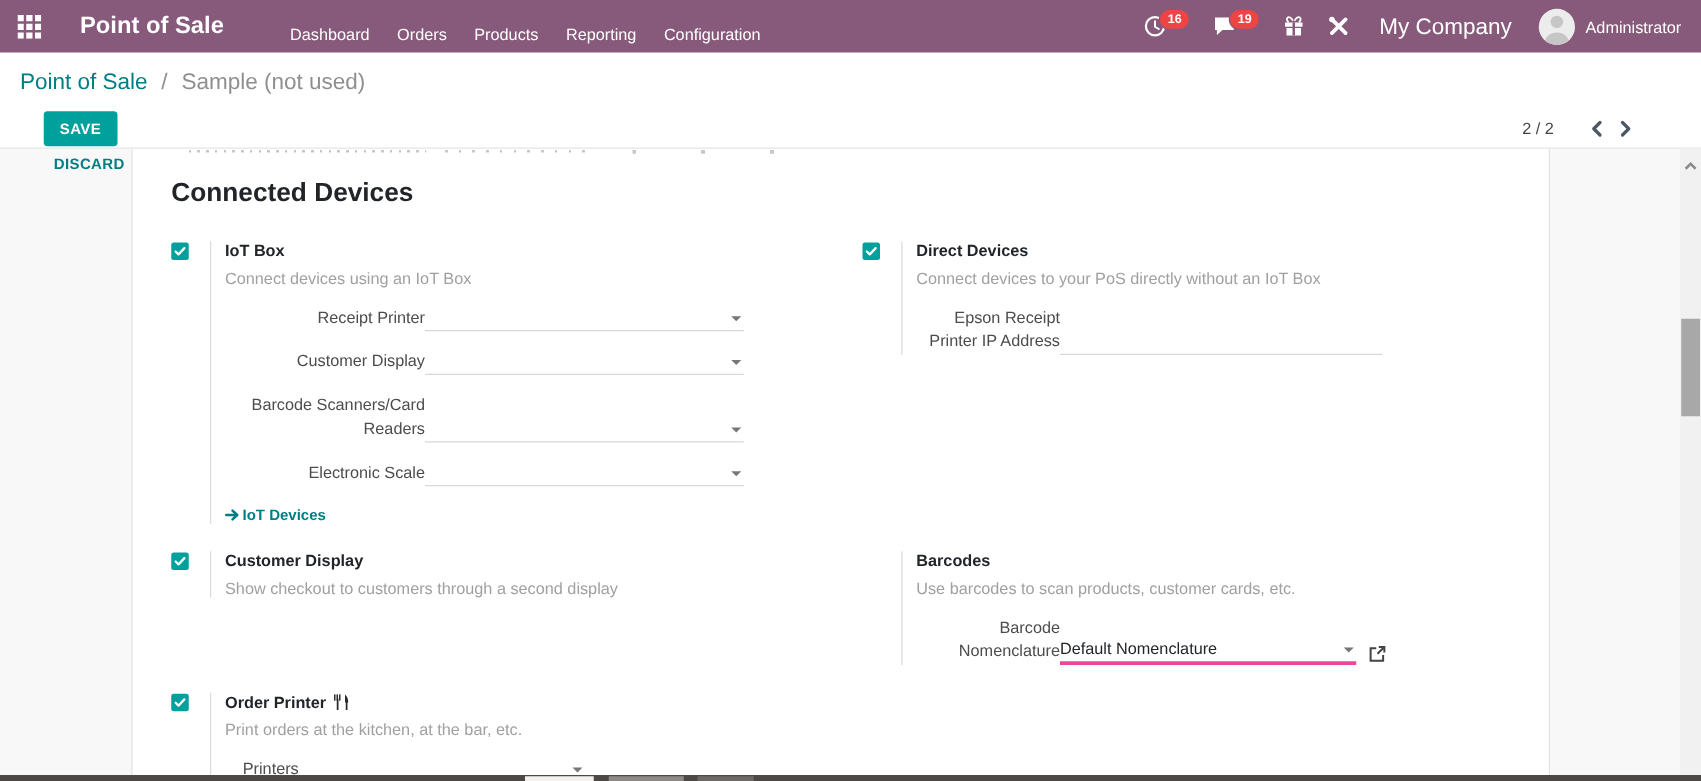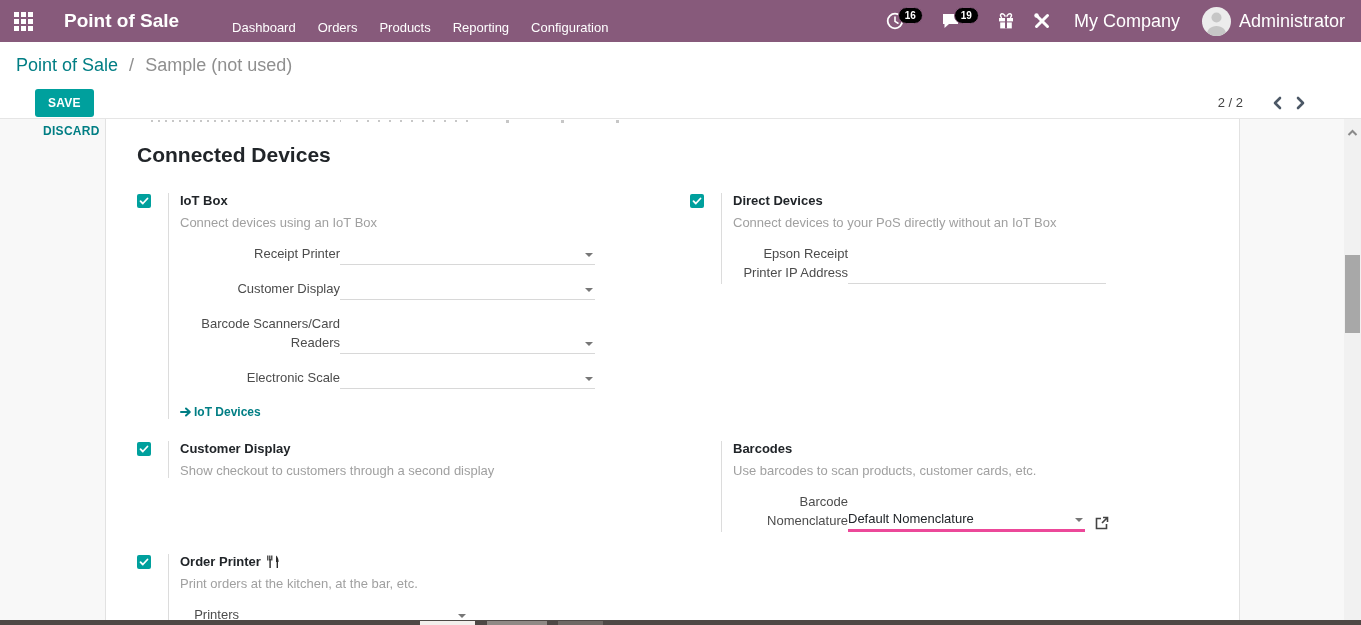--- a/index.html
+++ b/index.html
@@ -8,27 +8,27 @@
 
   
   .navbar { position:absolute; left:0; top:0; width:1361px; height:42px;
             background:#875A7B; display:flex; align-items:center; color:#fff; z-index:30; }
   .menu-toggle { width:46px; height:42px; display:flex; align-items:center; justify-content:center; cursor:pointer; }
   .app-title { font-size:19px; font-weight:bold; margin-left:18px; cursor:pointer; }
   .nav-links { display:flex; margin-left:42px; height:28px; align-items:flex-start; }
   .nav-links a { color:#fff; font-size:13px; padding:0 11px; text-decoration:none; cursor:pointer; line-height:42px; }
   .nav-right { margin-left:auto; display:flex; align-items:center; height:42px; padding-right:8px; }
   .sysicon { position:relative; display:flex; align-items:center; padding:0 9px; height:42px; cursor:pointer; }
-  .badge { background:#000000; color:#fff; font-size:10px; font-weight:bold; border-radius:9px;
+  .badge { background:#ef4444; color:#fff; font-size:10px; font-weight:bold; border-radius:9px;
            padding:2px 6px; margin-left:-6px; margin-top:-12px; border:1px solid #875A7B; }
   .company { font-size:18px; padding:0 14px; cursor:pointer; }
   .userbox { display:flex; align-items:center; padding:0 8px; cursor:pointer; }
   .avatar { width:29px; height:29px; border-radius:50%; background:#ececec; overflow:hidden;
             display:flex; align-items:flex-end; justify-content:center; margin-right:8px; }
-  .username { font-size:18px; }
+  .username { font-size:13px; }
 
   
   .control-panel { position:absolute; left:0; top:42px; width:1361px; height:77px; background:#fff;
                    border-bottom:1px solid #e5e5e5; z-index:20; }
   .breadcrumb { position:absolute; left:16px; top:13px; font-size:18px; }
   .breadcrumb .bc-parent { color:#017E84; cursor:pointer; text-decoration:none; }
   .breadcrumb .bc-sep { color:#8f8f8f; margin:0 6px; }
   .breadcrumb .bc-current { color:#8f8f8f; }
   .cp-buttons { position:absolute; left:16px; top:47px; display:flex; align-items:center;flex-direction:column; }
   .btn-save { background:#00A09D; color:#fff; border:none; font-size:12px; font-weight:bold;

